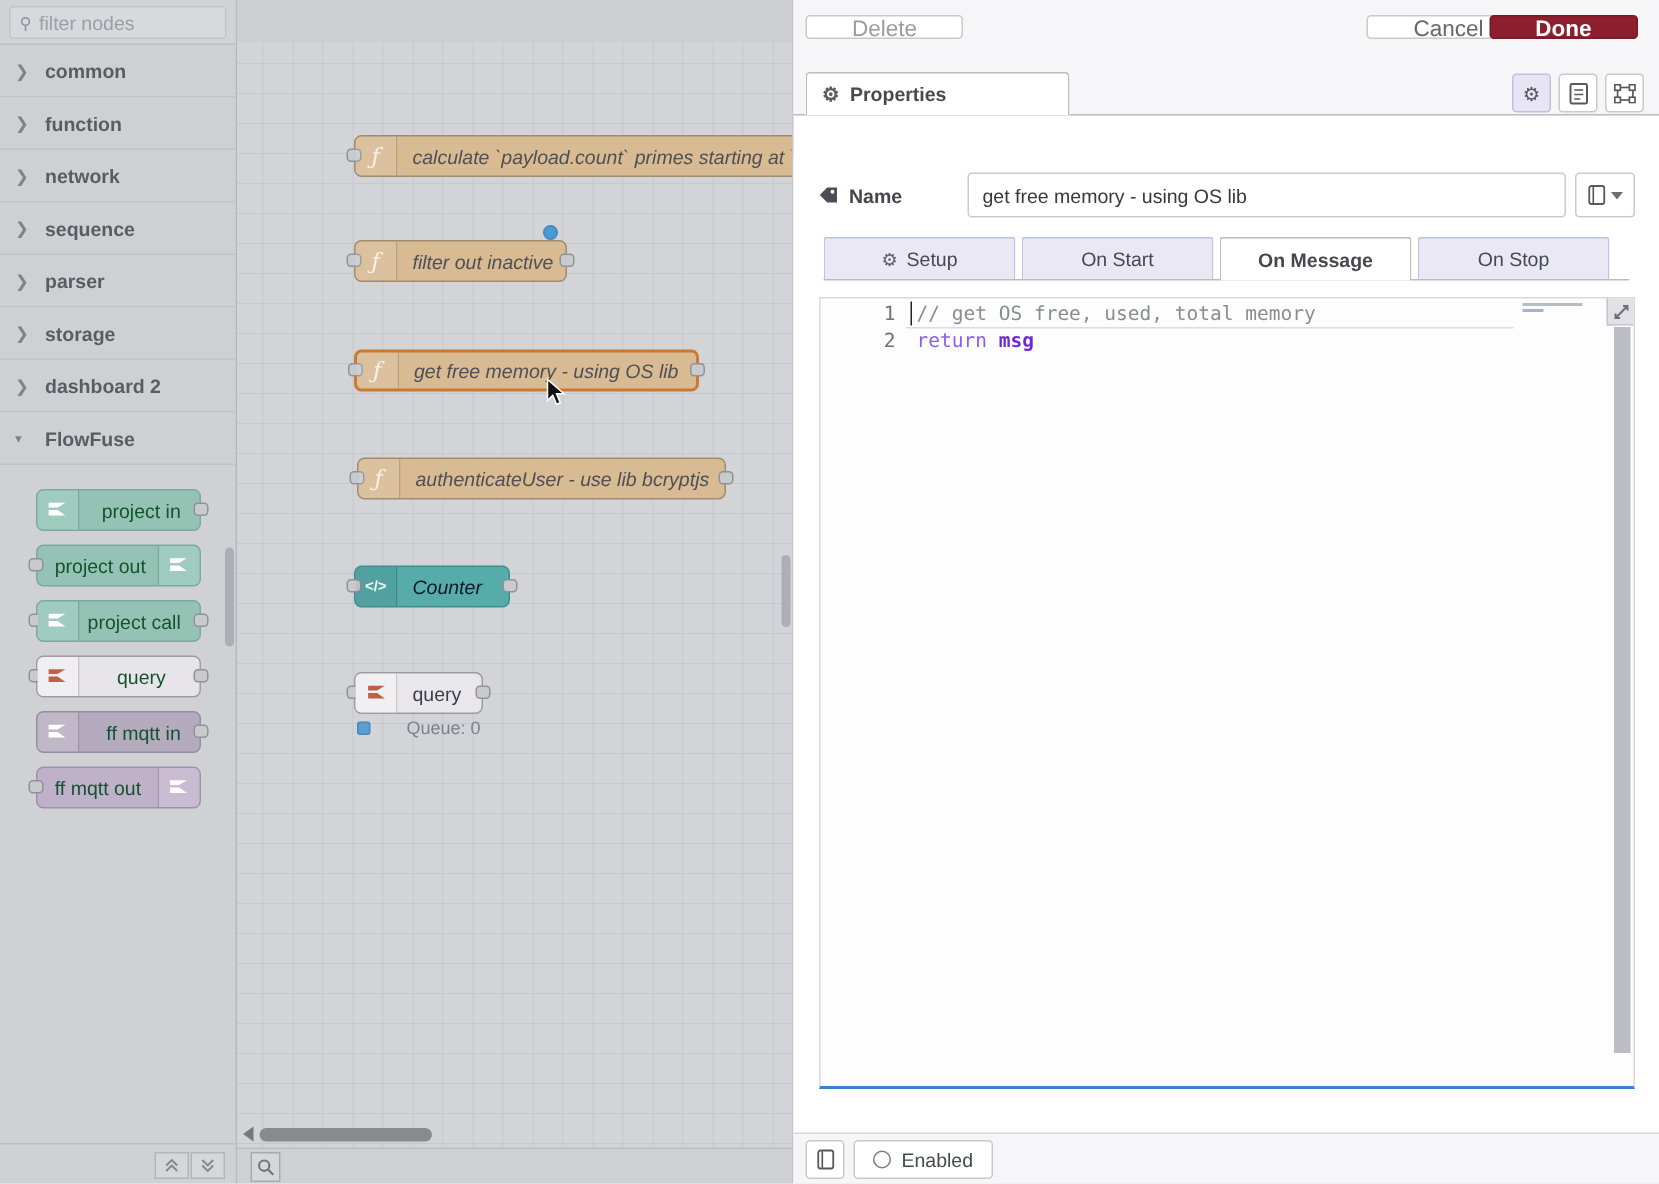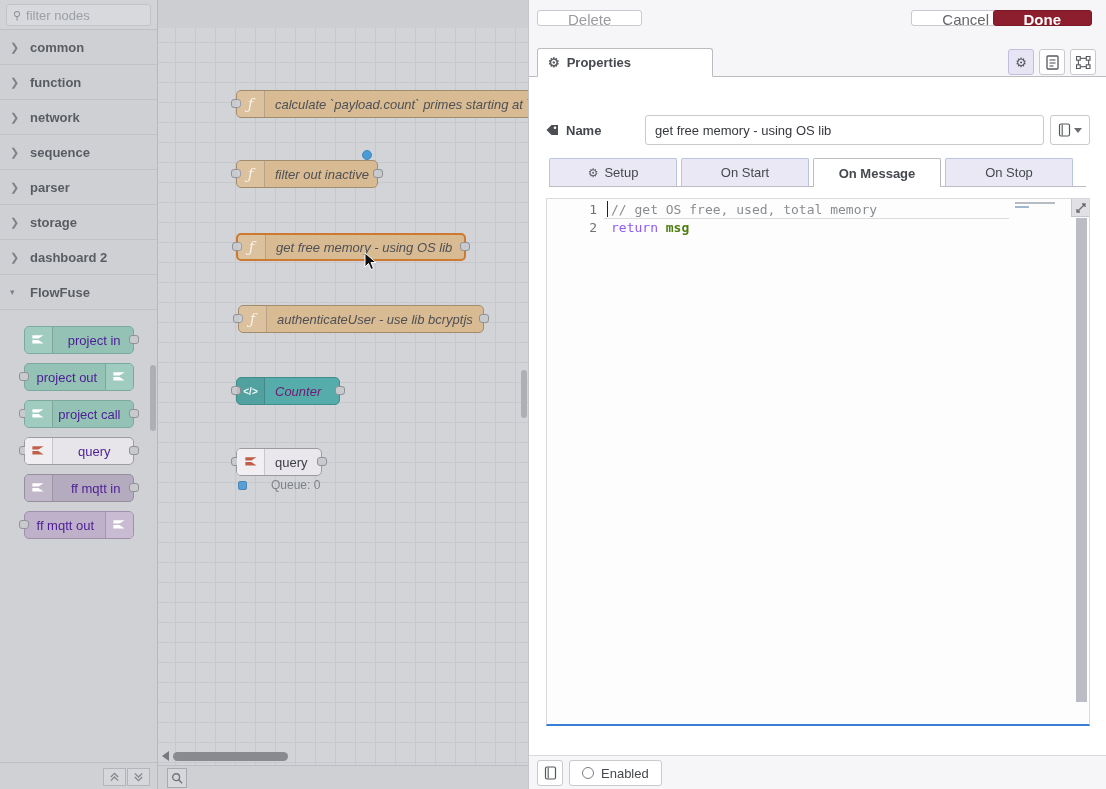--- a/index.html
+++ b/index.html
@@ -13,21 +13,21 @@
   .filter-box .mag { margin-right:5px; font-size:11px; color:#8b9097; }
   .filter-box input { border:none; background:transparent; outline:none; font-size:13px; color:#6a6f75; width:110px; font-family:"Liberation Sans",sans-serif; }
   .filter-box input::placeholder { color:#9a9fa6; }
   .cat { height:35px; border-bottom:1px solid #c2c3c8; display:flex; align-items:center; padding-left:10px; color:#595d63; font-weight:bold; background:#cfd0d4; cursor:pointer; }
   .cat .chev { width:14px; color:#7e838a; font-size:11px; margin-right:6px; font-weight:normal; }
   .pnodes { padding:16px 0 0 0; }
   .pnode { position:relative; width:110px; height:28px; margin:0 auto 9px auto; border-radius:5px; cursor:grab; }
   .pnode .icn { position:absolute; top:0; bottom:0; width:28px; display:flex; align-items:center; justify-content:center; }
   .pnode .icn.l { left:0; border-right:1px solid rgba(0,0,0,0.18); border-radius:4px 0 0 4px; }
   .pnode .icn.r { right:0; border-left:1px solid rgba(0,0,0,0.18); border-radius:0 4px 4px 0; }
-  .pnode .lbl { position:absolute; top:0; bottom:0; display:flex; align-items:center; color:#4c1d95; }
+  .pnode .lbl { position:absolute; top:0; bottom:0; display:flex; align-items:center; color:#14532d; }
   .pnode .lbl.right { right:12px; } .pnode .lbl.left { left:12px; }
   .pnode.teal { background:#94c2b5; border:1px solid #7ba99c; }
   .pnode.teal .icn { background:#a0cbbf; }
   .pnode.white { background:#e7e5e9; border:1px solid #9c9da2; }
   .pnode.white .icn { background:#f0eef1; }
   .pnode.purp1 { background:#b4abbe; border:1px solid #958da0; }
   .pnode.purp1 .icn { background:#c0b7c9; }
   .pnode.purp2 { background:#bfb1c9; border:1px solid #9f91ab; }
   .pnode.purp2 .icn { background:#c9bcd2; }
   .port { position:absolute; width:10px; height:9px; background:#c9cacd; border:1px solid #909298; border-radius:3px; top:50%; margin-top:-5px; }
@@ -48,21 +48,21 @@
     background-image:linear-gradient(#c7c8ce 1px, transparent 1px), linear-gradient(90deg, #c7c8ce 1px, transparent 1px);
     background-size:20px 20px; background-position:-3px -6px; }
   .cnode { position:absolute; height:28px; border-radius:5px; cursor:pointer; }
   .cnode .icn { position:absolute; left:0; top:0; bottom:0; width:28px; display:flex; align-items:center; justify-content:center; border-right:1px solid rgba(0,0,0,0.16); background:rgba(255,255,255,0.10); border-radius:4px 0 0 4px; }
   .cnode .lbl { position:absolute; left:38px; right:8px; top:0; bottom:0; display:flex; align-items:center; font-style:italic; color:#4e5055; white-space:nowrap; overflow:hidden; }
   .cnode.func { background:#d8ba93; border:1px solid #a18c6e; }
   .cnode.func .icn { color:#f6f1e8; font-family:"DejaVu Serif",serif; font-style:italic; font-size:15px; }
   .cnode.selected { border:2px solid #cc7a31; }
   .cnode.tealn { background:#55acaa; border:1px solid #3f8e8c; }
   .cnode.tealn .icn { color:#eef7f7; font-size:10px; font-weight:bold; font-style:normal; background:rgba(0,0,0,0.06); }
-  .cnode.tealn .lbl { color:#701a75; }
+  .cnode.tealn .lbl { color:#0f172a; }
   .cnode.queryn { background:#e9e7eb; border:1px solid #9b9ca1; }
   .cnode.queryn .icn { background:#f1eff2; }
   .cnode.queryn .lbl { font-style:normal; color:#3c4046; }
   .nstatus { position:absolute; display:flex; align-items:center; gap:5px; color:#7d8287; font-size:12px; }
   .nstatus .sq { width:9px; height:9px; border-radius:2px; background:#5a9fd4; border:1px solid #4a86b8; }
   .canvas-vscroll { position:absolute; right:1px; top:342px; width:6px; height:48px; background:#aeafb5; border-radius:3px; }
   .hscroll { position:absolute; left:4px; right:10px; bottom:3px; height:12px; display:flex; align-items:center; }
   .hscroll .arrow { width:0; height:0; border-top:5px solid transparent; border-bottom:5px solid transparent; border-right:7px solid #77787d; margin-right:4px; cursor:pointer; }
   .hscroll .thumb { width:115px; height:9px; background:#898a90; border-radius:5px; cursor:grab; }
   .canvas-footer { position:absolute; left:0; right:0; bottom:0; height:24px; background:#cfd0d4; border-top:1px solid #bdbec3; }
@@ -91,21 +91,21 @@
   .caret-down { width:0; height:0; border-left:4px solid transparent; border-right:4px solid transparent; border-top:5px solid #6a6d72; }
   .functabs { position:absolute; left:20px; right:20px; top:53px; height:29px; display:flex; gap:4px; border-bottom:1px solid #bbbbc0; }
   .ftab { width:128px; height:28px; background:#e9e8f4; border:1px solid #b9c6e0; border-bottom:none; border-radius:2px 2px 0 0; display:flex; align-items:center; justify-content:center; gap:6px; color:#45494e; cursor:pointer; }
   .ftab .gear { font-size:12px; color:#5b5e63; }
   .ftab.active { background:#ffffff; border-color:#bbbbc0; font-weight:bold; height:29px; position:relative; z-index:2; }
   .editor { position:absolute; left:17px; right:16px; top:93px; height:528px; background:#fdfdfe; border:1px solid #dadade; border-bottom:2px solid #3a7fd5; font-family:"DejaVu Sans Mono",monospace; font-size:13px; }
   .gutter-num { position:absolute; left:0; width:50px; text-align:right; color:#6e7175; line-height:18px; }
   .codeline { position:absolute; left:64px; line-height:18px; white-space:pre; }
   .tok-comment { color:#8a8d90; }
   .tok-keyword { color:#8b5cf6; }
-  .tok-var { color:#4d7c0f; font-weight:bold; }
+  .tok-var { color:#6d28d9; font-weight:bold; }
   .caret { position:absolute; left:60px; top:2px; width:1px; height:16px; background:#222; }
   .curline { position:absolute; left:57px; right:80px; top:19px; height:1px; background:#dcdcde; }
   .minimap { position:absolute; right:22px; top:3px; width:52px; height:12px; }
   .minimap i { display:block; height:2px; margin-bottom:2px; background:#b6bcc2; }
   .minimap i.b1 { width:40px; } .minimap i.b2 { width:14px; background:#9fb6cc; }
   .exp-btn { position:absolute; right:0; top:0; width:18px; height:18px; background:#e0e0e5; border-left:1px solid #c6c6cc; border-bottom:1px solid #c6c6cc; display:flex; align-items:center; justify-content:center; cursor:pointer; }
   .ed-scroll { position:absolute; right:2px; top:19px; width:11px; height:484px; background:#bcbdc4; }
   .dlg-footer { position:absolute; left:0; right:0; bottom:0; height:34px; background:#f6f6f8; border-top:1px solid #d9d9de; }
   .foot-book { position:absolute; left:8px; top:4px; width:26px; height:26px; border:1px solid #c9c9ce; border-radius:3px; background:#fff; display:flex; align-items:center; justify-content:center; cursor:pointer; }
   .foot-enabled { position:absolute; left:40px; top:4px; height:26px; border:1px solid #c9c9ce; border-radius:3px; background:#fff; display:flex; align-items:center; justify-content:center; gap:7px; padding:0 12px; color:#46494e; cursor:pointer; }

